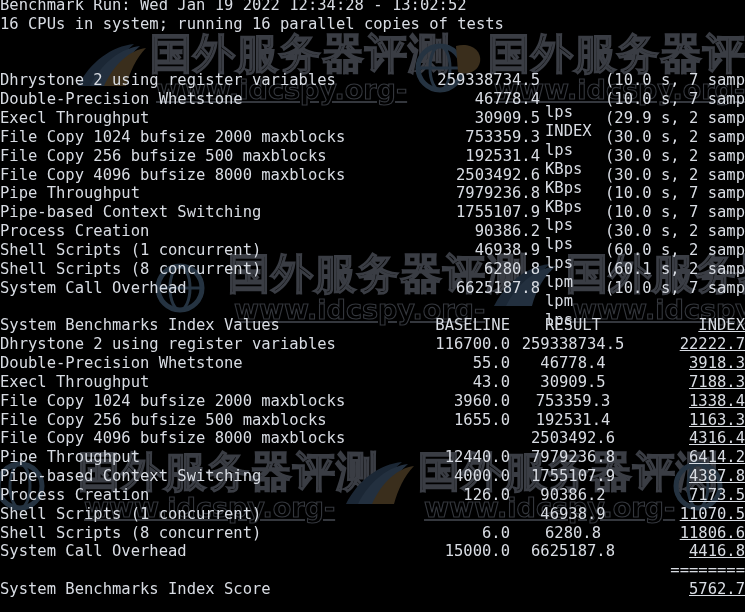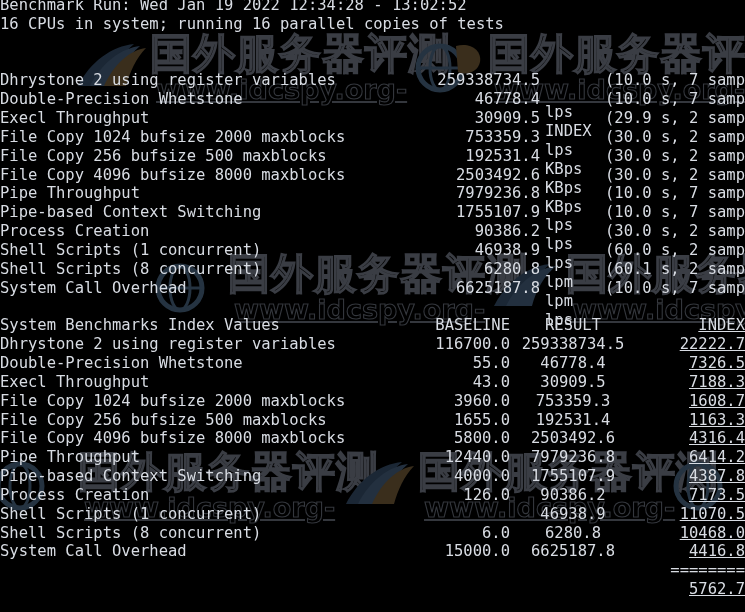--- a/index.html
+++ b/index.html
@@ -230,34 +230,35 @@
 
   <div class="line">
     <span class="col c-label">System Benchmarks Index Values</span>
     <span class="col c-base">BASELINE</span>
     <span class="col c-res">RESULT</span>
     <span class="col c-idx">INDEX</span>
   </div>
 
   <div id="index-rows">
       <div class="line"><span class="col c-label">Dhrystone 2 using register variables</span><span class="col c-base">116700.0</span><span class="col c-res">259338734.5</span><span class="col c-idx">22222.7</span></div>
-      <div class="line"><span class="col c-label">Double-Precision Whetstone</span><span class="col c-base">55.0</span><span class="col c-res">46778.4</span><span class="col c-idx">7326.5</span></div>
+      <div class="line"><span class="col c-label">Double-Precision Whetstone</span><span class="col c-base">55.0</span><span class="col c-res">46778.4</span><span class="col c-idx">3918.3</span></div>
       <div class="line"><span class="col c-label">Execl Throughput</span><span class="col c-base">43.0</span><span class="col c-res">30909.5</span><span class="col c-idx">7188.3</span></div>
-      <div class="line"><span class="col c-label">File Copy 1024 bufsize 2000 maxblocks</span><span class="col c-base">3960.0</span><span class="col c-res">753359.3</span><span class="col c-idx">1608.7</span></div>
+      <div class="line"><span class="col c-label">File Copy 1024 bufsize 2000 maxblocks</span><span class="col c-base">3960.0</span><span class="col c-res">753359.3</span><span class="col c-idx">1338.4</span></div>
       <div class="line"><span class="col c-label">File Copy 256 bufsize 500 maxblocks</span><span class="col c-base">1655.0</span><span class="col c-res">192531.4</span><span class="col c-idx">1163.3</span></div>
-      <div class="line"><span class="col c-label">File Copy 4096 bufsize 8000 maxblocks</span><span class="col c-base">5800.0</span><span class="col c-res">2503492.6</span><span class="col c-idx">4316.4</span></div>
+      <div class="line"><span class="col c-label">File Copy 4096 bufsize 8000 maxblocks</span><span class="col c-res">2503492.6</span><span class="col c-idx">4316.4</span></div>
       <div class="line"><span class="col c-label">Pipe Throughput</span><span class="col c-base">12440.0</span><span class="col c-res">7979236.8</span><span class="col c-idx">6414.2</span></div>
       <div class="line"><span class="col c-label">Pipe-based Context Switching</span><span class="col c-base">4000.0</span><span class="col c-res">1755107.9</span><span class="col c-idx">4387.8</span></div>
       <div class="line"><span class="col c-label">Process Creation</span><span class="col c-base">126.0</span><span class="col c-res">90386.2</span><span class="col c-idx">7173.5</span></div>
       <div class="line"><span class="col c-label">Shell Scripts (1 concurrent)</span><span class="col c-res">46938.9</span><span class="col c-idx">11070.5</span></div>
-      <div class="line"><span class="col c-label">Shell Scripts (8 concurrent)</span><span class="col c-base">6.0</span><span class="col c-res">6280.8</span><span class="col c-idx">10468.0</span></div>
+      <div class="line"><span class="col c-label">Shell Scripts (8 concurrent)</span><span class="col c-base">6.0</span><span class="col c-res">6280.8</span><span class="col c-idx">11806.6</span></div>
       <div class="line"><span class="col c-label">System Call Overhead</span><span class="col c-base">15000.0</span><span class="col c-res">6625187.8</span><span class="col c-idx">4416.8</span></div>
     </div>
 
   <div class="line">
     <span class="sep-eq">========</span>
   </div>
 
   <div class="line">
+    <span class="col c-label">System Benchmarks Index Score</span>
     <span class="col c-idx">5762.7</span>
   </div>
 
 </div>
 
 </body></html>

